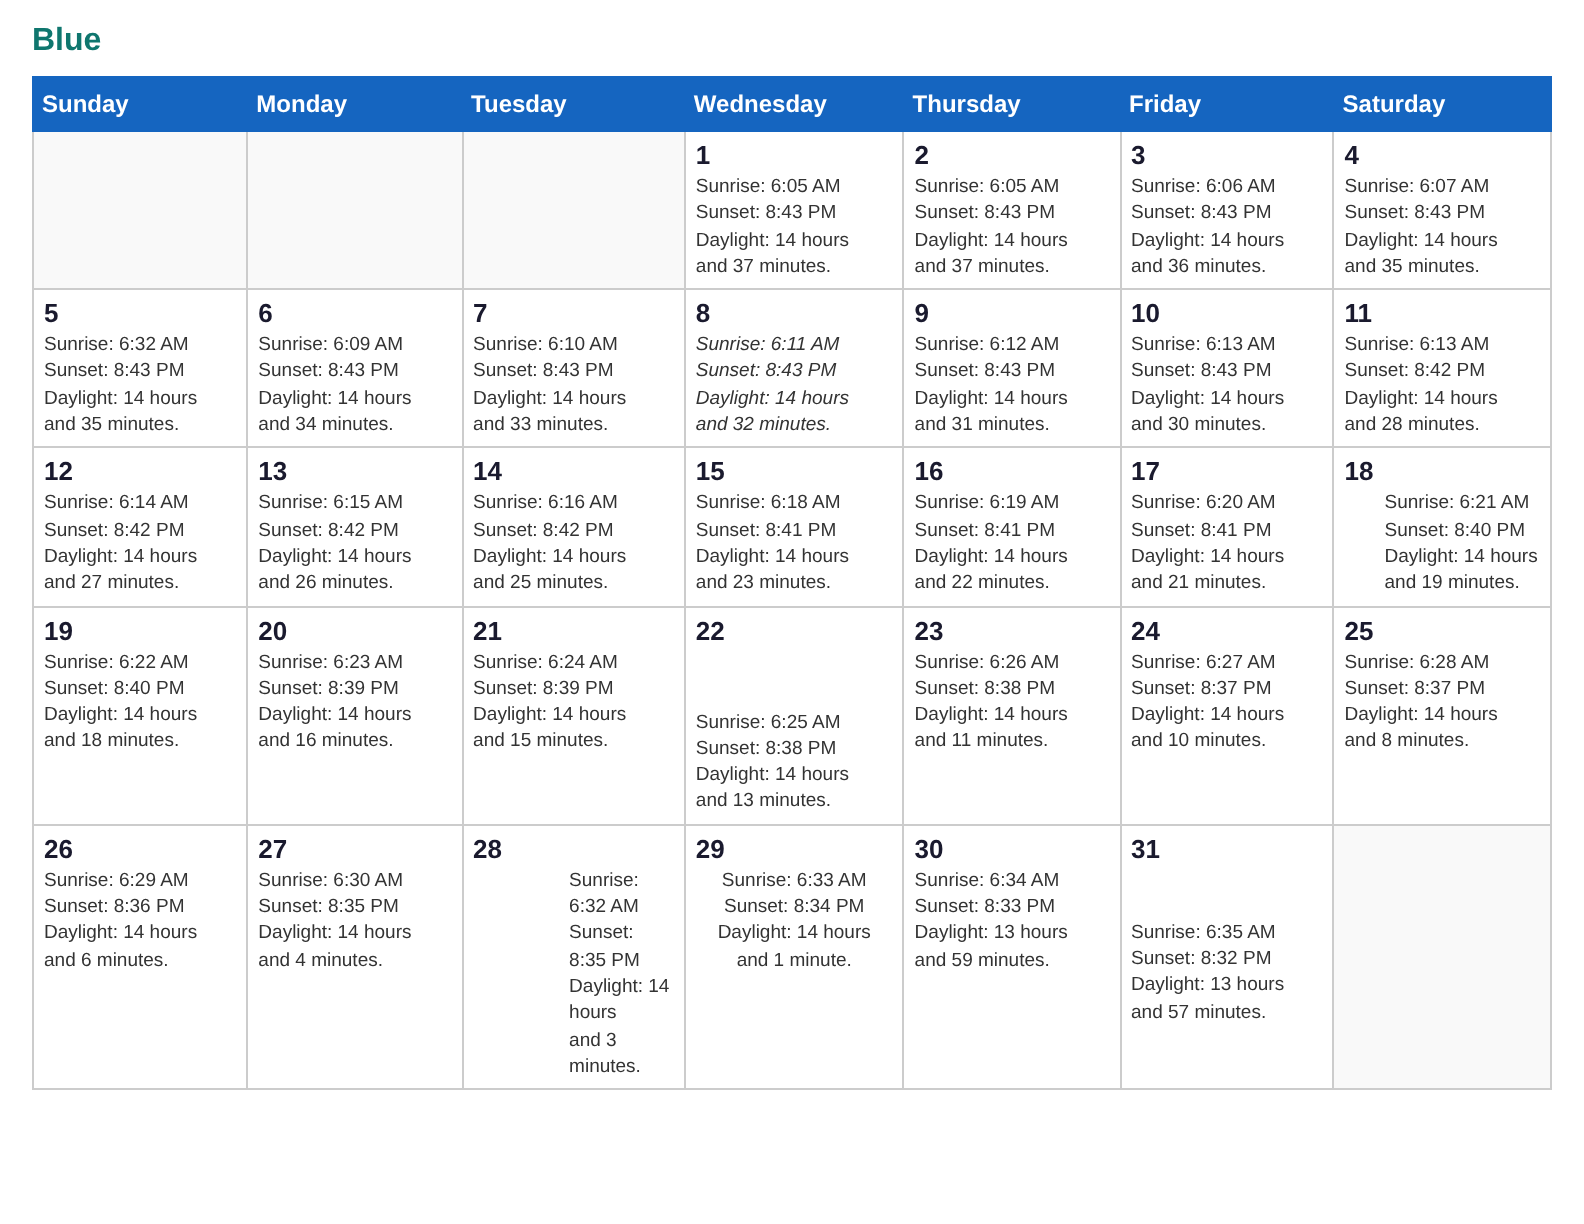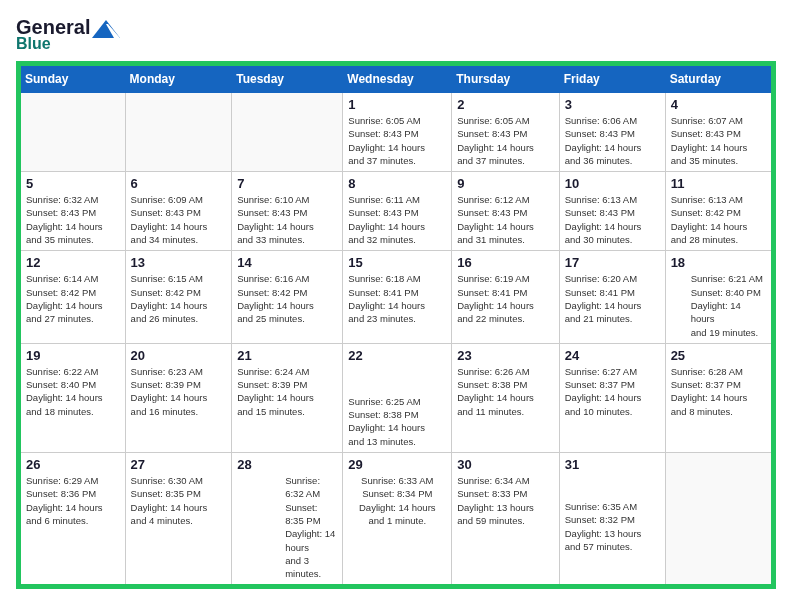--- a/index.html
+++ b/index.html
@@ -33,21 +33,21 @@
       color: #1a1a2e;
       font-weight: normal;
     }
     .location {
       font-size: 14px;
       color: #333;
     }
     .calendar {
       width: 100%;
       border-collapse: collapse;
-      border: 5px solid #22c55e;
+      border: 1px solid #22c55e;
     }
     .calendar th {
       background: #1565c0;
       color: #fff;
       font-size: 12px;
       font-weight: bold;
       padding: 6px 4px;
       text-align: left;
       border: 1px solid #1565c0;
     }
@@ -71,27 +71,20 @@
       line-height: 1.4;
       color: #333;
     }
     .empty { background: #f9f9f9; }
   </style>
 </head>
 <body>
 
 <div class="header">
   <div class="logo">
-    <div class="logo-row">
-      <span style="font-size:20px; font-weight:bold; color:#1a1a2e;">General</span>
-      <svg width="28" height="18" viewBox="0 0 28 18" style="margin-left:2px; margin-top:2px;">
-        <polygon points="0,18 14,0 28,18" fill="#1565c0"></polygon>
-        <polygon points="14,4 22,18 28,18 16,4" fill="#fff"></polygon>
-      </svg>
-    </div>
     <span style="font-size:16px; font-weight:bold; color:#0f766e; margin-top:-4px;">Blue</span>
   </div>
   <div class="title-block">
     <div class="month-title"></div>
     <div class="location"></div>
   </div>
 </div>
 
 <table class="calendar">
   <thead>
@@ -156,21 +149,21 @@
         </td>
         <td>
           <div class="day-num">7</div>
           <div class="day-info" style="white-space: pre-line;">Sunrise: 6:10 AM
 Sunset: 8:43 PM
 Daylight: 14 hours
 and 33 minutes.</div>
         </td>
         <td>
           <div class="day-num">8</div>
-          <div class="day-info" style="white-space: pre-line;">Sunrise: 6:11 AM
+          <div class="day-info" style="white-space: pre-line; font-style: italic;">Sunrise: 6:11 AM
 Sunset: 8:43 PM
 Daylight: 14 hours
 and 32 minutes.</div>
         </td>
         <td>
           <div class="day-num">9</div>
           <div class="day-info" style="white-space: pre-line;">Sunrise: 6:12 AM
 Sunset: 8:43 PM
 Daylight: 14 hours
 and 31 minutes.</div>

